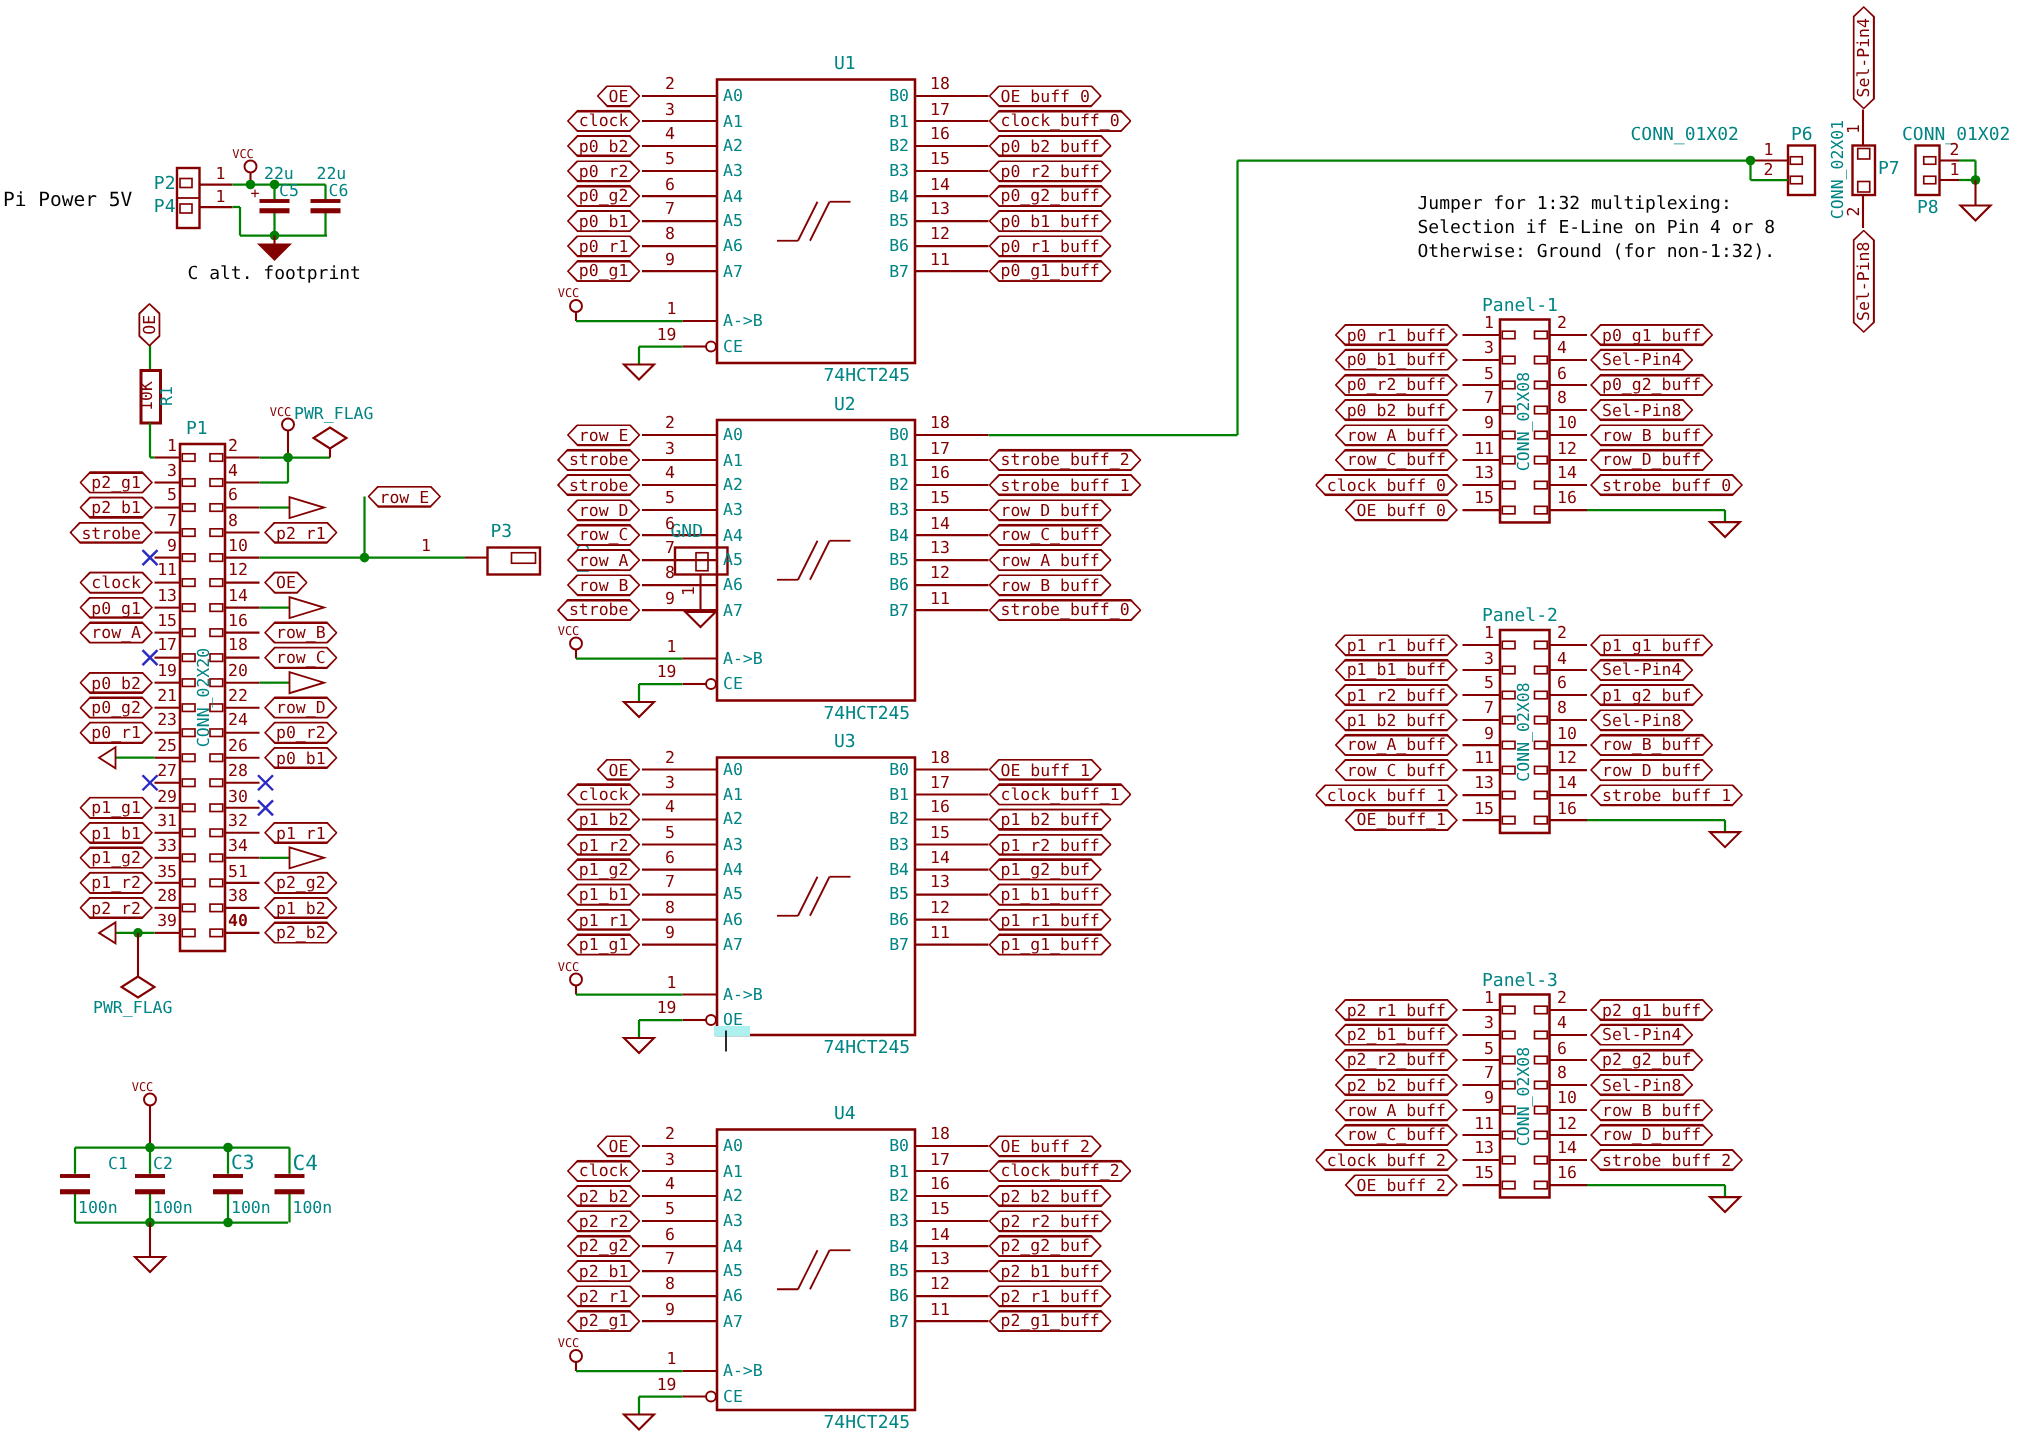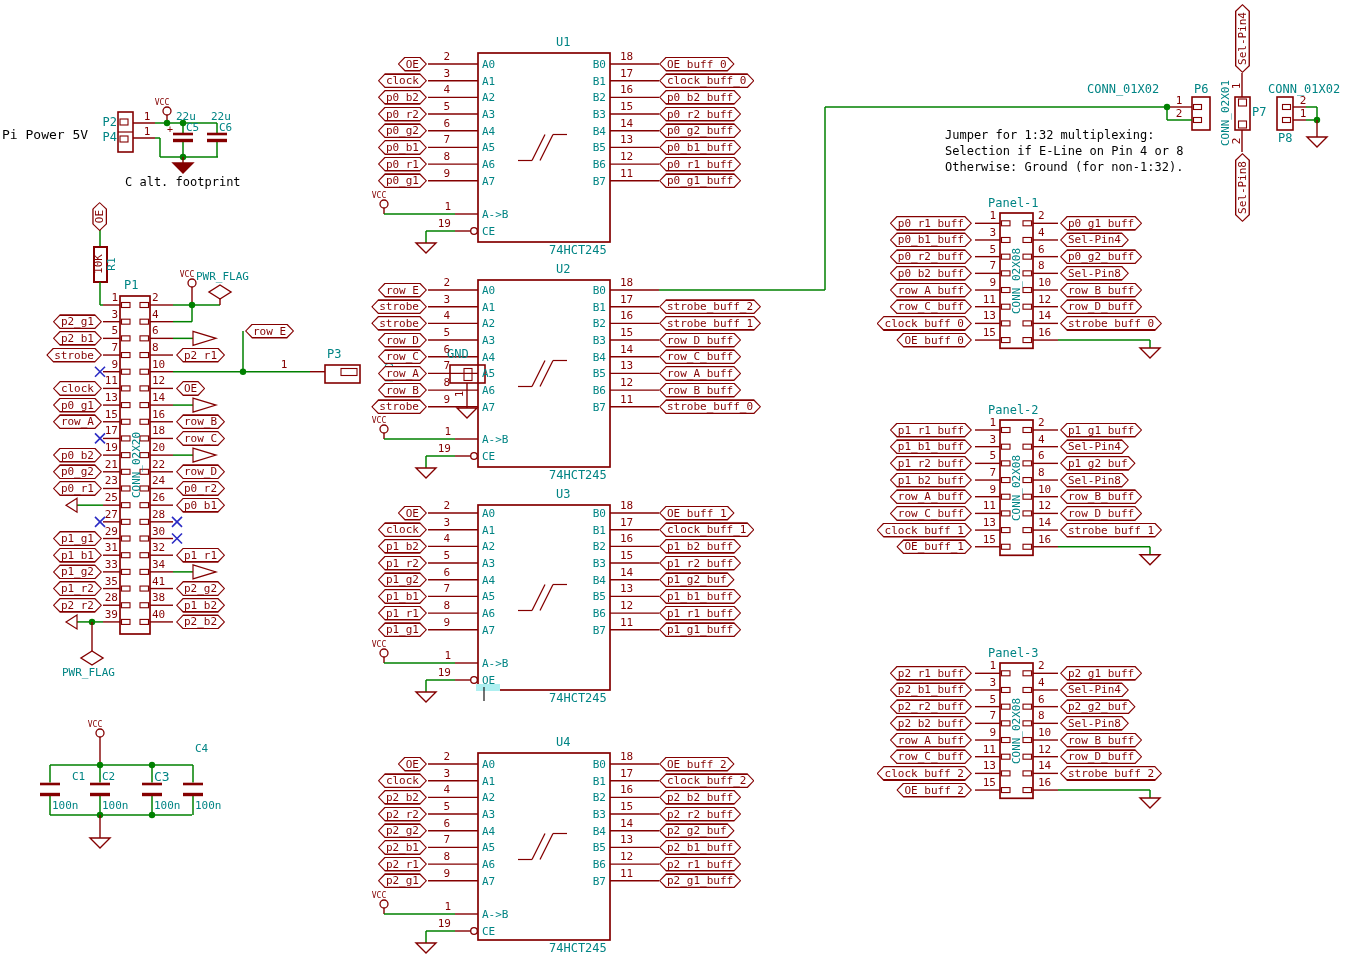--- a/index.html
+++ b/index.html
@@ -621,33 +621,33 @@
     </div>
     <div class="sch-text" style="left: 152px; top: 513.84px; color: rgb(132, 0, 0); font-size: 11px; transform: translate(0px, -50%);">28</div>
     <div class="sch-text" style="left: 152px; top: 530.52px; color: rgb(132, 0, 0); font-size: 11px; transform: translate(0px, -50%);">30</div>
     <div class="sch-text" style="left: 152px; top: 547.2px; color: rgb(132, 0, 0); font-size: 11px; transform: translate(0px, -50%);">32</div>
     <div class="glabel" style="width: 49.1px; top: 547.7px; left: 176px;">
       <div class="bg" style="background: rgb(132, 0, 0);"></div>
       <div class="fg"></div>
       <div class="tx" style="color: rgb(132, 0, 0);">p1_r1</div>
     </div>
     <div class="sch-text" style="left: 152px; top: 563.88px; color: rgb(132, 0, 0); font-size: 11px; transform: translate(0px, -50%);">34</div>
-    <div class="sch-text" style="left: 152px; top: 580.56px; color: rgb(132, 0, 0); font-size: 11px; transform: translate(0px, -50%);">41</div>
+    <div class="sch-text" style="left: 152px; top: 580.56px; color: rgb(132, 0, 0); font-size: 11px; transform: translate(0px, -50%);">51</div>
     <div class="glabel" style="width: 49.1px; top: 581.06px; left: 176px;">
       <div class="bg" style="background: rgb(132, 0, 0);"></div>
       <div class="fg"></div>
       <div class="tx" style="color: rgb(132, 0, 0);">p2_g2</div>
     </div>
     <div class="sch-text" style="left: 152px; top: 597.24px; color: rgb(132, 0, 0); font-size: 11px; transform: translate(0px, -50%);">38</div>
     <div class="glabel" style="width: 49.1px; top: 597.74px; left: 176px;">
       <div class="bg" style="background: rgb(132, 0, 0);"></div>
       <div class="fg"></div>
       <div class="tx" style="color: rgb(132, 0, 0);">p1_b2</div>
     </div>
-    <div class="sch-text" style="left: 152px; top: 613.92px; color: rgb(132, 0, 0); font-size: 11px; transform: translate(0px, -50%);">40</div>
+    <div class="sch-text" style="left: 152px; top: 613.92px; color: rgb(132, 0, 0); font-size: 11px; transform: translate(0px, -50%); font-weight: bold;">40</div>
     <div class="glabel" style="width: 49.1px; top: 614.42px; left: 176px;">
       <div class="bg" style="background: rgb(132, 0, 0);"></div>
       <div class="fg"></div>
       <div class="tx" style="color: rgb(132, 0, 0);">p2_b2</div>
     </div>
     <div class="sch-text" style="left: 187px; top: 275px; color: rgb(132, 0, 0); font-size: 8px; transform: translate(-50%, -50%);">VCC</div>
     <div class="sch-text" style="left: 196px; top: 276px; color: rgb(0, 132, 132); font-size: 11px; transform: translate(0px, -50%);">PWR_FLAG</div>
     <div class="glabel" style="width: 49.1px; top: 323.5px; left: 245px;">
       <div class="bg" style="background: rgb(132, 0, 0);"></div>
       <div class="fg"></div>
@@ -1432,15 +1432,15 @@
     <div class="sch-text" style="left: 1278px; top: 138px; color: rgb(0, 132, 132); font-size: 12px; transform: translate(0px, -50%);">P8</div>
     <div class="sch-text" style="left: 1303px; top: 100px; color: rgb(132, 0, 0); font-size: 11px; transform: translate(-50%, -50%);">2</div>
     <div class="sch-text" style="left: 1303px; top: 113px; color: rgb(132, 0, 0); font-size: 11px; transform: translate(-50%, -50%);">1</div>
     <div class="sch-text" style="left: 95px; top: 725px; color: rgb(132, 0, 0); font-size: 8px; transform: translate(-50%, -50%);">VCC</div>
     <div class="sch-text" style="left: 52px; top: 776px; color: rgb(0, 132, 132); font-size: 11px; transform: translate(0px, -50%); padding-left: 20px;">C1</div>
     <div class="sch-text" style="left: 52px; top: 805px; color: rgb(0, 132, 132); font-size: 11px; transform: translate(0px, -50%);">100n</div>
     <div class="sch-text" style="left: 102px; top: 776px; color: rgb(0, 132, 132); font-size: 11px; transform: translate(0px, -50%); text-align: right;">C2</div>
     <div class="sch-text" style="left: 102px; top: 805px; color: rgb(0, 132, 132); font-size: 11px; transform: translate(0px, -50%);">100n</div>
     <div class="sch-text" style="left: 154px; top: 776px; color: rgb(0, 132, 132); font-size: 13px; transform: translate(0px, -50%);">C3</div>
     <div class="sch-text" style="left: 154px; top: 805px; color: rgb(0, 132, 132); font-size: 11px; transform: translate(0px, -50%);">100n</div>
-    <div class="sch-text" style="left: 195px; top: 748px; color: rgb(0, 132, 132); font-size: 11px; transform: translate(0px, -50%);">C4</div>
+    <div class="sch-text" style="left: 195px; top: 776px; color: rgb(0, 132, 132); font-size: 14px; transform: translate(0px, -50%);">C4</div>
     <div class="sch-text" style="left: 195px; top: 805px; color: rgb(0, 132, 132); font-size: 11px; transform: translate(0px, -50%);">100n</div>
   </div>
 
 </body></html>

